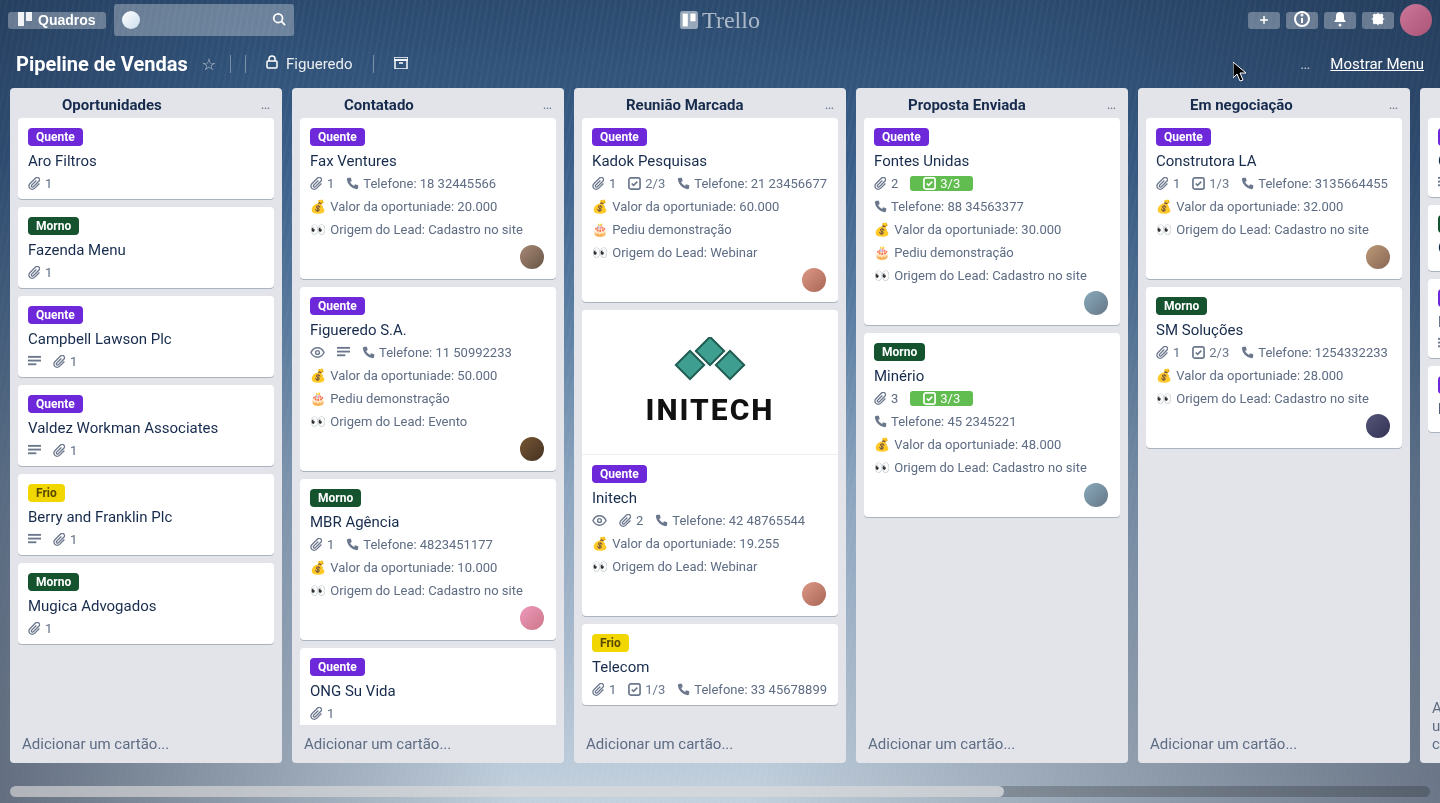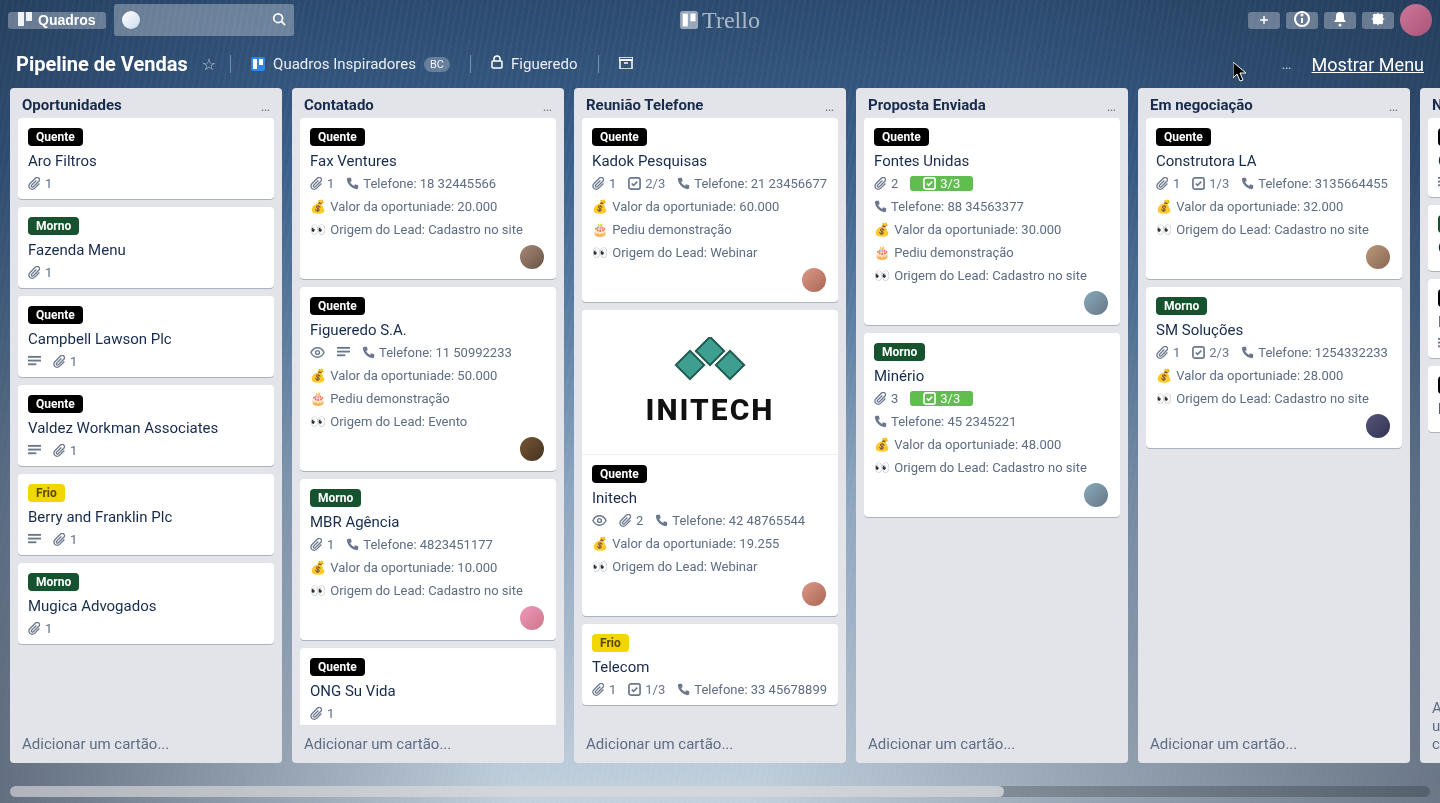--- a/index.html
+++ b/index.html
@@ -55,40 +55,41 @@
   .board-bar {
     height:48px; display:flex; align-items:center; padding:0 16px; gap:14px; color:#fff; z-index:5; position:relative;
   }
   .board-title { font-size:20px; font-weight:700;}
   .board-chip {
     display:flex; align-items:center; gap:8px; font-size:15px; color:rgba(255,255,255,0.9);
     padding:4px 6px; border-radius:3px;
   }
   .board-chip .bc-badge { background:rgba(255,255,255,0.25); border-radius:10px; font-size:11px; padding:1px 6px;}
   .board-bar .vline { width:1px;height:18px;background:rgba(255,255,255,0.35);}
-  .show-menu { margin-left:auto; color:#fff; text-decoration:underline; font-size:18px;}
+  .show-menu { margin-left:auto; color:#fff; text-decoration:underline; font-size:15px;}
   .show-menu-dots{ color:rgba(255,255,255,0.7); margin-right:6px; font-size:15px;}
 
   
   .board {
     position:absolute; top:88px; left:0; right:0; bottom:0;
     display:flex; gap:10px; padding:0 10px 20px 10px;
     overflow-x:auto; overflow-y:hidden;
     z-index:3;
   }
   .list {
     background:#e2e4e9;
     border-radius:4px;
     width:272px; min-width:272px;
     display:flex; flex-direction:column;
     max-height: calc(100% - 20px);
   }
   .list-header {
-    display:flex; align-items:flex-end; justify-content:space-between;
+    display:flex; align-items:flex-start; justify-content:space-between;
     padding:8px 10px 4px 12px;
+    margin-left:40px;
   }
   .list-title { font-weight:700; font-size:15px; color:#172b4d;}
   .list-menu { color:#6b778c; cursor:pointer; font-size:14px; letter-spacing:2px;}
   .cards {
     padding:0 8px; overflow-y:auto; flex:1;
     display:flex; flex-direction:column; gap:8px;
     scrollbar-width:thin;
   }
   .cards::-webkit-scrollbar{width:8px;}
   .cards::-webkit-scrollbar-thumb{background:#c1c7d0;border-radius:4px;}
@@ -103,21 +104,21 @@
   .card .cover{
     height:145px; margin:-8px -10px 8px -10px; border-radius:4px 4px 0 0;
     background:#fff; display:flex;align-items:center;justify-content:center;flex-direction:column;
     border-bottom:1px solid #eee;
   }
   .cover .brand{font-weight:800;font-size:30px;letter-spacing:2px;color:#111;}
   .label {
     display:inline-block; color:#fff; font-weight:700; font-size:12px;
     padding:2px 8px; border-radius:4px; margin-bottom:6px;
   }
-  .label.quente{background:#000000;}
+  .label.quente{background:#6d28d9;}
   .label.morno{background:#14532d;}
   .label.frio{background:#f2d600; color:#594900;}
   .card-title{font-size:15px;color:#172b4d;margin-bottom:6px;}
   .badges{display:flex;flex-wrap:wrap;gap:8px 12px;align-items:center;font-size:13px;color:#5e6c84;}
   .badges .b{display:flex;align-items:center;gap:4px;white-space:nowrap;}
   .b.chk-done{background:#61bd4f;color:#fff;border-radius:3px;padding:0 13px;}
   .badges .row{display:flex;flex-wrap:wrap;gap:8px 12px;width:100%;}
   .card .members{display:flex;justify-content:flex-end;margin-top:6px;}
   .member{width:28px;height:28px;border-radius:50%;background:#b3bac5;background-size:cover;border:2px solid #fff;margin-left:-6px;}
   .member.m1{background:linear-gradient(135deg,#a87,#654);}
@@ -200,29 +201,20 @@
       </span>
     </button>
     <div class="avatar-hdr"></div>
   </div>
 </div>
 
 <div class="board-bar">
   <span class="board-title">Pipeline de Vendas</span>
   <span style="color:rgba(255,255,255,0.7);font-size:16px;cursor:pointer;">☆</span>
   <span class="vline"></span>
-  <div class="board-chip">
-    <svg width="14" height="14" viewBox="0 0 14 14">
-        <rect x="0" y="0" width="14" height="14" rx="2" fill="#2e87e6"></rect>
-        <rect x="2" y="2" width="4" height="10" fill="#fff"></rect>
-        <rect x="8" y="2" width="4" height="6" fill="#fff"></rect>
-      </svg>
-    <span>Quadros Inspiradores</span>
-    <span class="bc-badge">BC</span>
-  </div>
   <span class="vline"></span>
   <div class="board-chip">
     <span>
       <svg width="12" height="14" viewBox="0 0 12 14" fill="none" stroke="#fff" stroke-width="1.5">
           <rect x="1" y="6" width="10" height="7" rx="1"></rect>
           <path d="M3 6V4a3 3 0 016 0v2"></path>
         </svg>
     </span>
     <span>Figueredo</span>
   </div>
@@ -487,21 +479,21 @@
               </span>
             </div>
           </div>
       
     </div>
       </div>
     <div class="add-card">Adicionar um cartão...</div>
   </div>
     <div class="list">
     <div class="list-header">
-      <span class="list-title">Reunião Telefone</span>
+      <span class="list-title">Reunião Marcada</span>
       <span class="list-menu">…</span>
     </div>
     <div class="cards">
         <div class="card">
       
       <span class="label quente">Quente</span>
       <div class="card-title">Kadok Pesquisas</div>
       <div class="badges">
             <div class="row">
               <span class="b">

